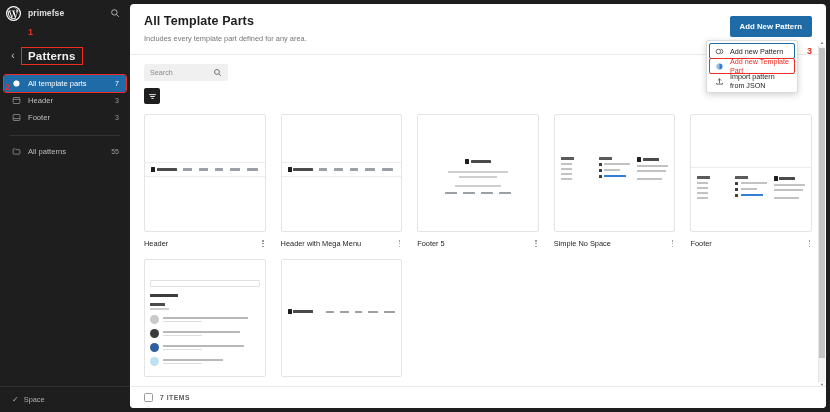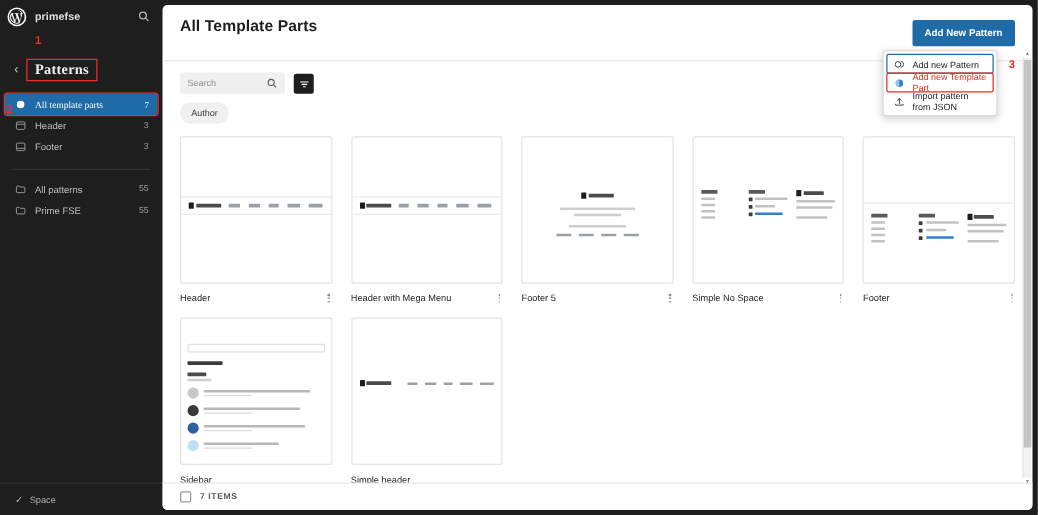--- a/index.html
+++ b/index.html
@@ -30,21 +30,21 @@
   .site-name { color: #e0e0e0; font-size: 8.5px; font-weight: 600; letter-spacing: .1px; flex: 1; }
   .sb-search-ico { width: 14px; height: 14px; color: #b5b5b5; display: flex; align-items: center; justify-content: center; }
   .sb-search-ico svg { width: 10px; height: 10px; }
 
   .sb-header { padding: 10px 10px 0 8px; display: flex; align-items: center; gap: 4px; margin-top: 12px; }
   .back-chev { color: #c8c8c8; font-size: 10px; line-height: 1; width: 10px; text-align: center; }
   .sb-title {
     color: #f0f0f0; font-size: 11.5px; font-weight: 700; letter-spacing: .2px;
     padding: 2px 6px; position: relative;
   }
-  .hl-red { outline: 1.4px solid #ee2d24; outline-offset: 0; font-family: Liberation Serif, serif; }
+  .hl-red { outline: 1.4px solid #ee2d24; outline-offset: 0; }
   .sb-desc { color: #a0a0a0; font-size: 7.4px; line-height: 1.5; padding: 6px 14px 0 14px; }
 
   .sb-list { margin-top: 11px; display: flex; flex-direction: column; padding: 0 4px; }
   .sb-item {
     display: flex; align-items: center; gap: 7px;
     height: 17px; padding: 0 7px; border-radius: 2px;
     color: #bfbfbf; font-size: 7.6px;
   }
   .sb-item .ico { width: 10px; height: 10px; display: flex; align-items: center; justify-content: center; flex: 0 0 10px; color: #9a9a9a; }
   .sb-item .ico svg { width: 9px; height: 9px; display: block; }
@@ -82,21 +82,21 @@
   .page-title { font-size: 12.5px; font-weight: 700; color: #1e1e1e; letter-spacing: .1px; }
   .page-sub { font-size: 7.4px; color: #757575; margin-top: 6px; }
   .btn-primary {
     background: #1e6ba8; color: #fff; font-size: 7.8px; font-weight: 600;
     border: none; border-radius: 2px; padding: 6px 10px; cursor: pointer;
     white-space: nowrap; margin-top: 2px;
   }
 
   .toolbar-sep { height: 1px; background: #eaeaea; margin: 11px 0 0 0; }
 
-  .filters { padding: 9px 14px 0 14px; display: flex; align-items: flex-end; gap: 7px; }
+  .filters { padding: 9px 14px 0 14px; display: flex; align-items: flex-start; gap: 7px; flex-direction: column; }
   .search-box {
     background: #f0f0f0; border-radius: 2px; height: 17px; width: 84px;
     display: flex; align-items: center; padding: 0 6px; gap: 4px;
   }
   .search-box input {
     border: none; background: transparent; outline: none; flex: 1;
     font-size: 7.2px; color: #3c3c3c; font-family: "Liberation Sans", sans-serif;
     width: 100%;
   }
   .search-box input::placeholder { color: #8a8a8a; }
@@ -279,46 +279,38 @@
     <div class="sb-list2">
       <div class="sb-item">
         <span class="ico">
           <svg viewBox="0 0 24 24" fill="none" stroke="currentColor" stroke-width="2">
               <path d="M3 7a2 2 0 012-2h4l2 2h8a2 2 0 012 2v8a2 2 0 01-2 2H5a2 2 0 01-2-2z"></path>
             </svg>
         </span>
         <span class="lbl">All patterns</span>
         <span class="cnt">55</span>
       </div>
-      <div class="sb-item">
-        <span class="ico">
-          <svg viewBox="0 0 24 24" fill="none" stroke="currentColor" stroke-width="2">
-              <path d="M3 7a2 2 0 012-2h4l2 2h8a2 2 0 012 2v8a2 2 0 01-2 2H5a2 2 0 01-2-2z"></path>
-            </svg>
-        </span>
-        <span class="lbl">Prime FSE</span>
-        <span class="cnt">55</span>
-      </div>
     </div>
 
     <div class="sb-footer">
       <span class="chk">✓</span>
       <span>Space</span>
     </div>
 
     <span class="anno" style="left:28px; top:28px;">1</span>
     <span class="anno" style="left:5px; top:83px;">2</span>
   </div>
 
   <div class="main-wrap">
     <div class="main">
 
       <div class="main-head">
         <div class="mh-left">
           <div class="page-title">All Template Parts</div>
+          <div class="page-sub">Includes every template part defined for any area.</div>
         </div>
         <button class="btn-primary">Add New Pattern</button>
       </div>
 
       <div class="toolbar-sep"></div>
 
       <div class="filters">
         <div class="search-box">
           <input type="text" placeholder="Search" style="">
           <span class="s-ico">
@@ -330,23 +322,20 @@
         </div>
         <div class="filter-btn">
           <svg viewBox="0 0 24 24" fill="none" stroke="#ffffff" stroke-width="2.4" stroke-linecap="round">
               <line x1="4" y1="7" x2="20" y2="7"></line>
               <line x1="7" y1="12" x2="17" y2="12"></line>
               <line x1="10" y1="17" x2="14" y2="17"></line>
             </svg>
         </div>
       </div>
 
-      <div class="chips">
-        <div class="chip">Author</div>
-      </div>
 
       <div class="grid-scroll">
         <div class="grid">
 
           <div class="card">
             <div class="thumb">
               <div class="tp-header">
                 <span class="mini-logo">
                     <span class="mk"></span>
                     <span class="mt"></span>

